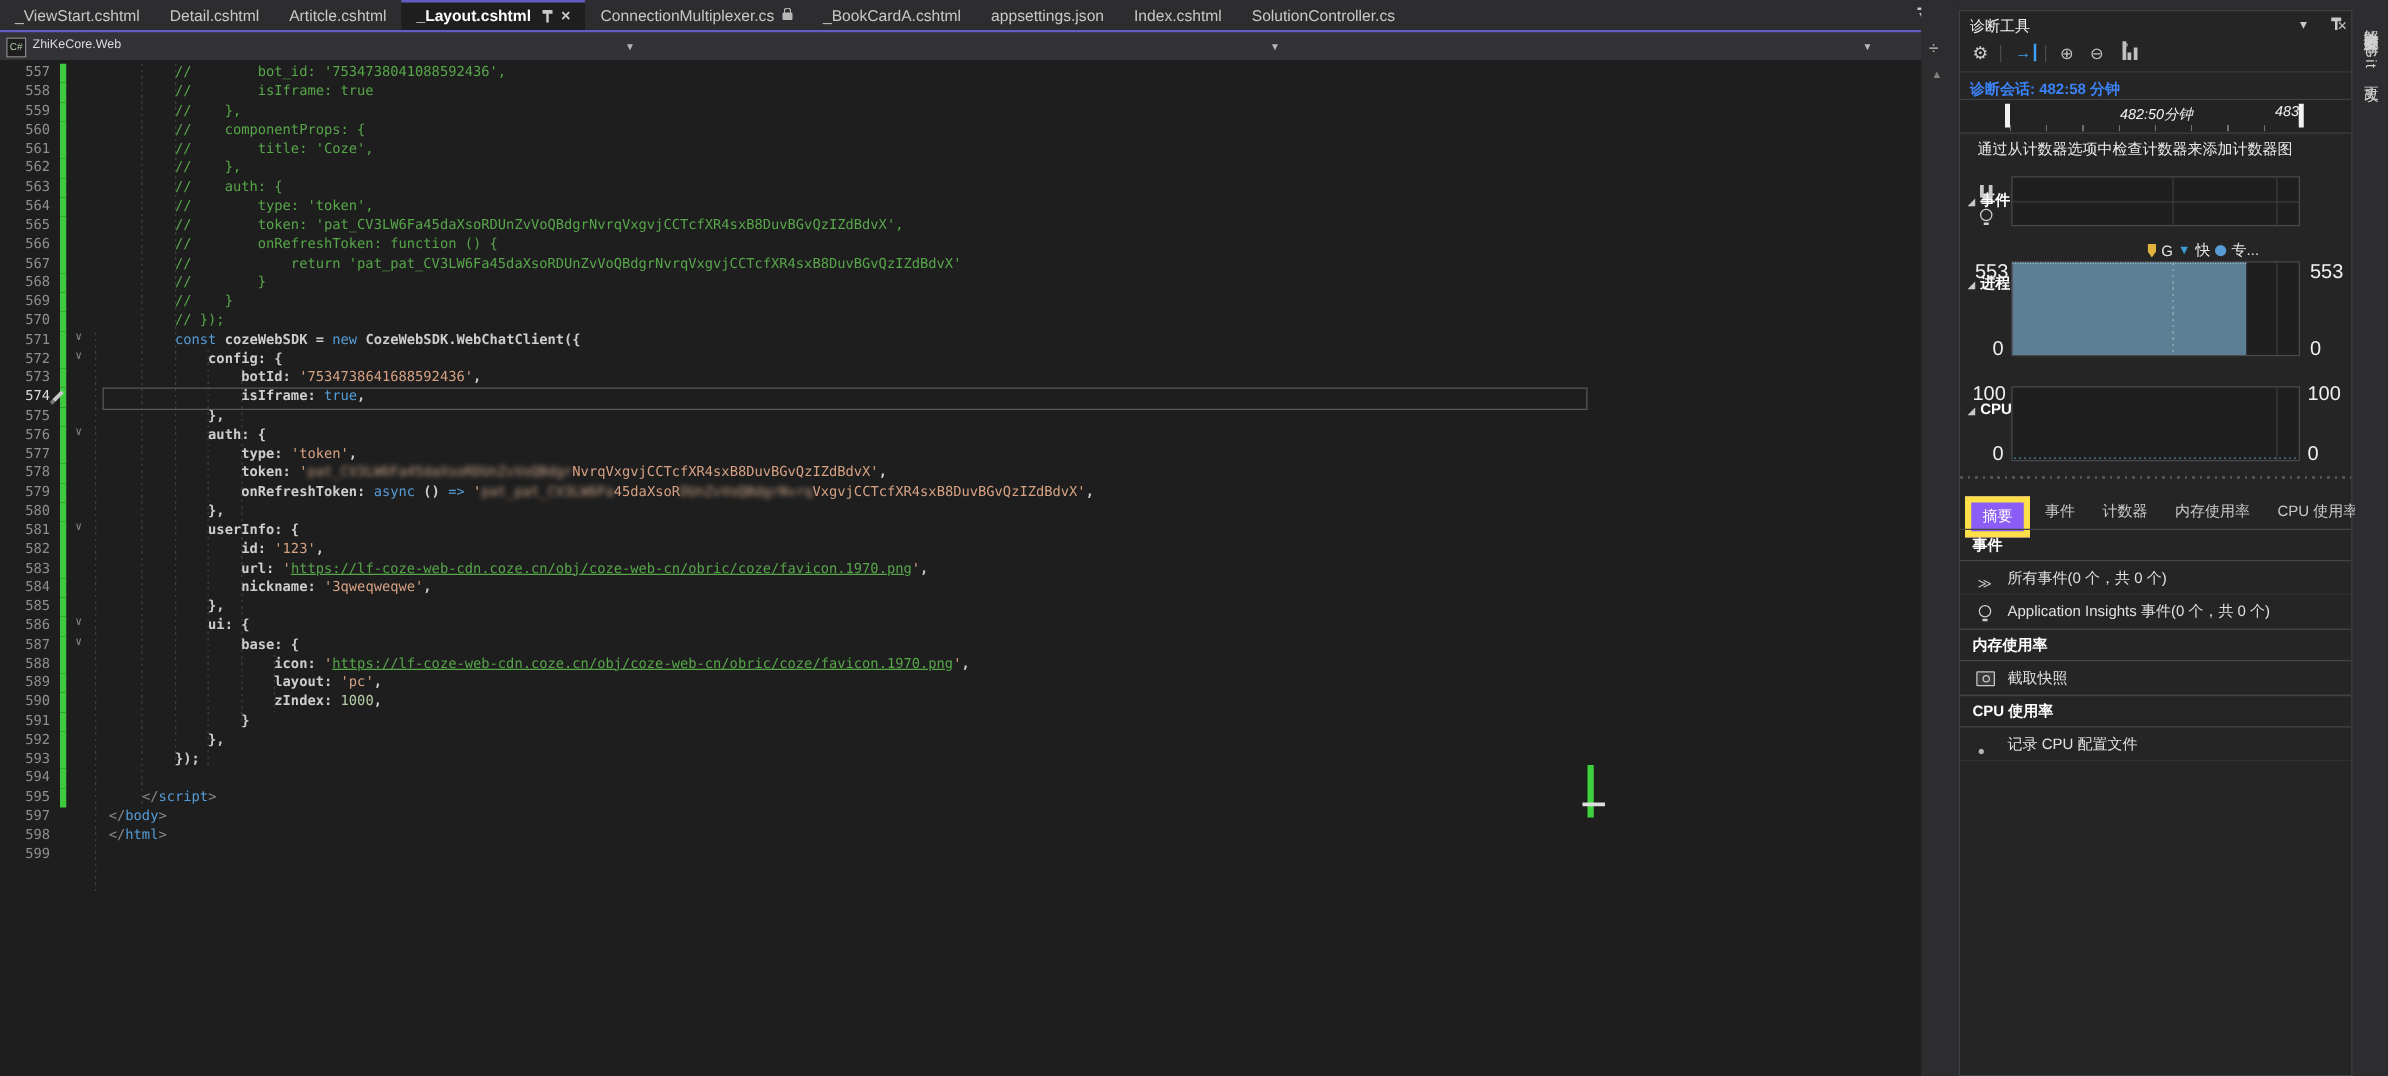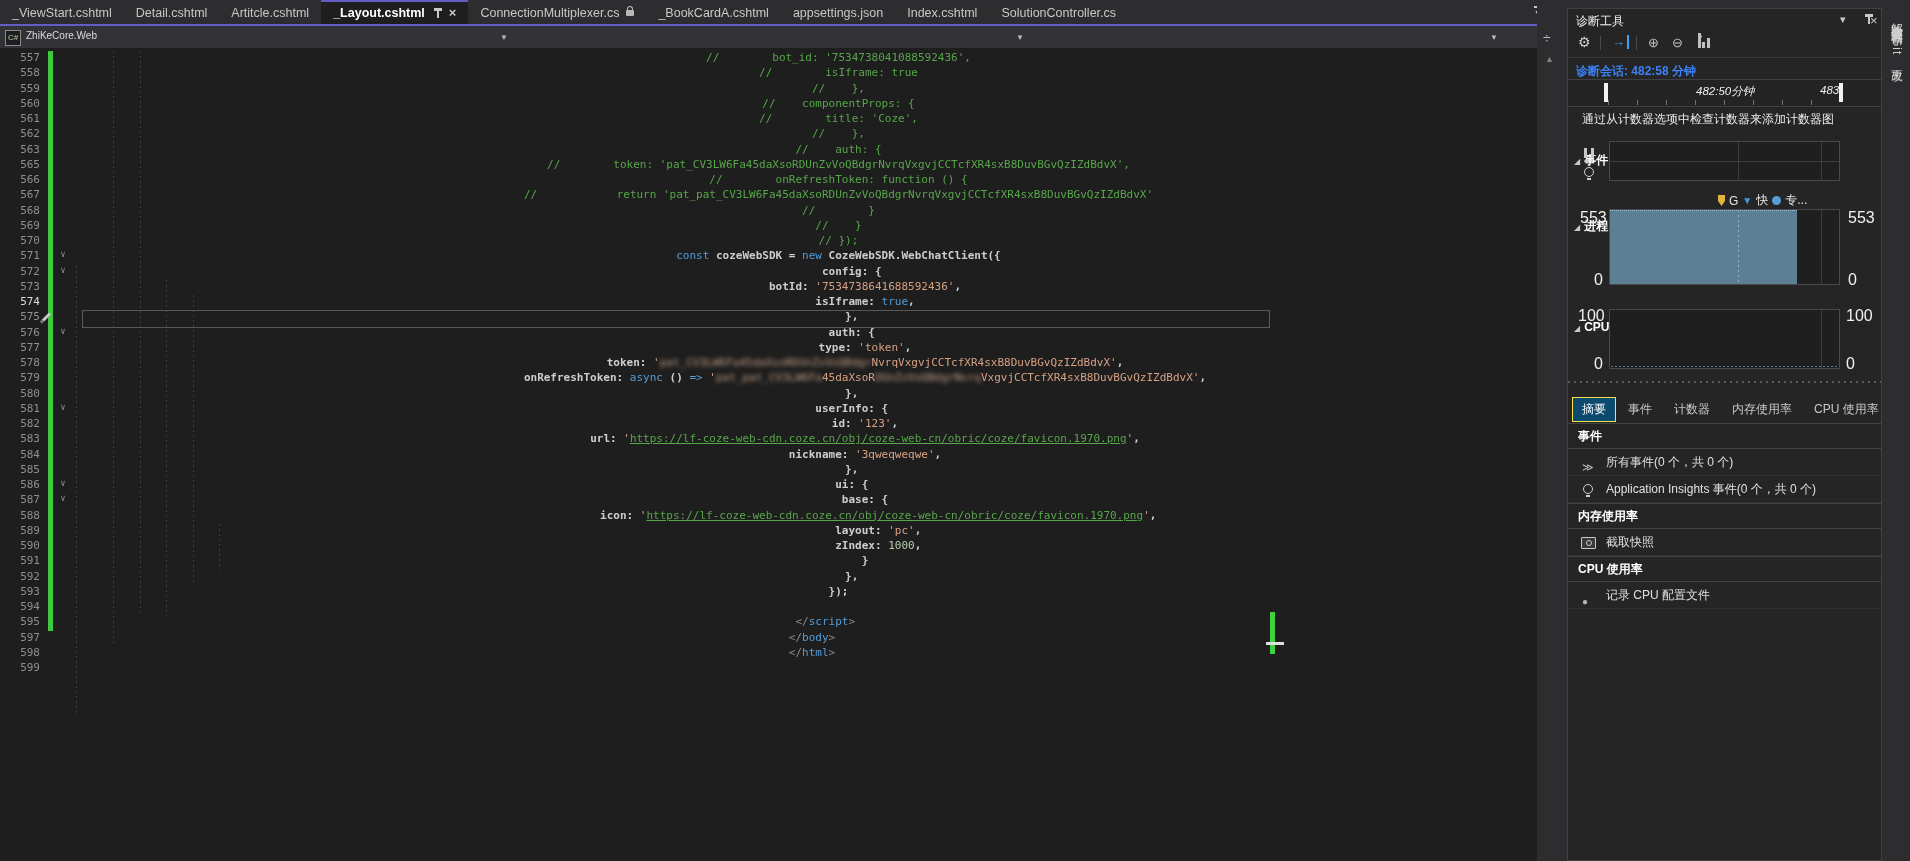--- a/index.html
+++ b/index.html
@@ -33,21 +33,21 @@
 
   
   #editor{position:absolute;left:0;top:48px;width:1537px;height:813px;background:#1e1e1e;}
   #code-lines{position:absolute;left:0;top:3px;width:100%;}
   .row{display:flex;height:15.26px;line-height:15.26px;}
   .ln{flex:0 0 40px;text-align:right;font:11px "DejaVu Sans Mono",monospace;color:#8f8f8f;}
   .row.cur .ln{color:#dcdcdc;}
   .gbar{flex:0 0 5px;margin-left:8px;}
   .gbar.changed{background:#3fc93f;}
   .fold{flex:0 0 20px;text-align:center;color:#8a8a8a;font:9px "DejaVu Sans Mono",monospace;}
-  .codetext{flex:1;padding-left:14px;white-space:pre;font:11px "DejaVu Sans Mono",monospace;color:#cdcdcd;text-align:center;}
+  .codetext{flex:1;padding-left:14px;white-space:pre;font:11px "DejaVu Sans Mono",monospace;color:#cdcdcd;}
   .tok-cm{color:#57a64a;} .tok-kw{color:#569cd6;} .tok-pl{color:#cdcdcd;font-weight:bold;}
   .tok-st{color:#d6a183;} .tok-nm{color:#b5cea8;}
   .tok-url{color:#57a64a;text-decoration:underline;}
   .tok-blur{color:#bf9b82;filter:blur(2.3px);}
   .tok-tg{color:#569cd6;} .tok-tp{color:#8a8a8a;}
   .guide{position:absolute;width:1px;background-image:repeating-linear-gradient(to bottom,#3d3d3d 0 2px,transparent 2px 5px);}
   #curline-box{position:absolute;left:82px;width:1186px;height:16px;border:1px solid #585858;}
   #pencil-icon{position:absolute;left:45px;width:3px;height:10px;background:#c9c9c9;transform:rotate(45deg);}
   #pencil-icon::after{content:"";position:absolute;left:0;bottom:-3px;width:3px;height:3px;background:#777;}
   .scrollmark-green{position:absolute;left:1270px;top:564px;width:5px;height:42px;background:#3fd23f;}
@@ -84,21 +84,21 @@
   #mem-fill{position:absolute;left:0;top:0;height:100%;background:#5c7f94;border-top:1px dotted #9cc3d8;box-sizing:border-box;}
   #mem-dotline{position:absolute;top:0;bottom:0;width:1px;background-image:repeating-linear-gradient(to bottom,#8fb3c4 0 2px,transparent 2px 5px);}
   #cpu-dotline{position:absolute;left:1px;right:1px;bottom:1px;height:1px;background-image:repeating-linear-gradient(to right,#4d7f95 0 2px,transparent 2px 4px);}
   .legend{position:absolute;display:flex;align-items:center;gap:4px;}
   .gcpin-icon{width:7px;height:11px;background:#e2b33c;clip-path:polygon(0 0,100% 0,100% 55%,50% 100%,0 55%);display:inline-block;}
   .tri-icon{color:#3f9bd8;font-size:10px;}
   .circle-icon{width:9px;height:9px;border-radius:50%;background:#5b9bd5;display:inline-block;}
   #diag-splitter{position:absolute;left:0;top:370px;width:100%;height:5px;background-image:repeating-linear-gradient(to right,#5a5a5e 0 2px,transparent 2px 6px);background-size:100% 2px;background-position:0 2px;background-repeat:no-repeat;}
   #diag-tabs{position:absolute;left:4px;top:388px;display:flex;gap:2px;}
   .diag-tab{padding:3px 9px;color:#c8c8c8;border:1px solid transparent;white-space:nowrap;}
-  .diag-tab.sel{color:#ffffff;background:#0c4a6e;border:1px solid #fde047;}
+  .diag-tab.sel{color:#ffffff;background:#8b5cf6;border:5px solid #fde047;}
   #summary{position:absolute;left:0;top:414px;width:100%;}
   .sum-header{height:24px;line-height:24px;padding-left:10px;font-weight:bold;color:#ffffff;border-top:1px solid #434346;border-bottom:1px solid #434346;}
   .sum-item{position:relative;height:26px;line-height:26px;padding-left:38px;color:#e0e0e0;border-bottom:1px solid #2f2f32;}
   .sum-ic{position:absolute;left:14px;top:8px;color:#c0c0c0;}
   .chevrons-glyph{font-size:11px;top:5px;}
   .camera-icon{position:absolute;left:13px;top:8px;width:13px;height:10px;border:1px solid #c8c8c8;border-radius:1px;background:#39393c;}
   .camera-icon::after{content:"";position:absolute;left:3.5px;top:2px;width:4px;height:4px;border:1px solid #c8c8c8;border-radius:50%;}
   .record-icon{font-size:10px;color:#b4b4b4;top:7px;}
 
   
@@ -205,20 +205,26 @@
           <span class="ln">562</span>
           <span class="gbar changed"></span>
           <span class="fold"></span>
           <span class="codetext"><span class="tok-cm">        //    },</span></span>
         </div>
         <div class="row">
           <span class="ln">563</span>
           <span class="gbar changed"></span>
           <span class="fold"></span>
           <span class="codetext"><span class="tok-cm">        //    auth: {</span></span>
+        </div>
+        <div class="row">
+          <span class="ln">564</span>
+          <span class="gbar changed"></span>
+          <span class="fold"></span>
+          <span class="codetext"><span class="tok-cm">        //        type: 'token',</span></span>
         </div>
         <div class="row">
           <span class="ln">565</span>
           <span class="gbar changed"></span>
           <span class="fold"></span>
           <span class="codetext"><span class="tok-cm">        //        token: 'pat_CV3LW6Fa45daXsoRDUnZvVoQBdgrNvrqVxgvjCCTcfXR4sxB8DuvBGvQzIZdBdvX',</span></span>
         </div>
         <div class="row">
           <span class="ln">566</span>
           <span class="gbar changed"></span>

